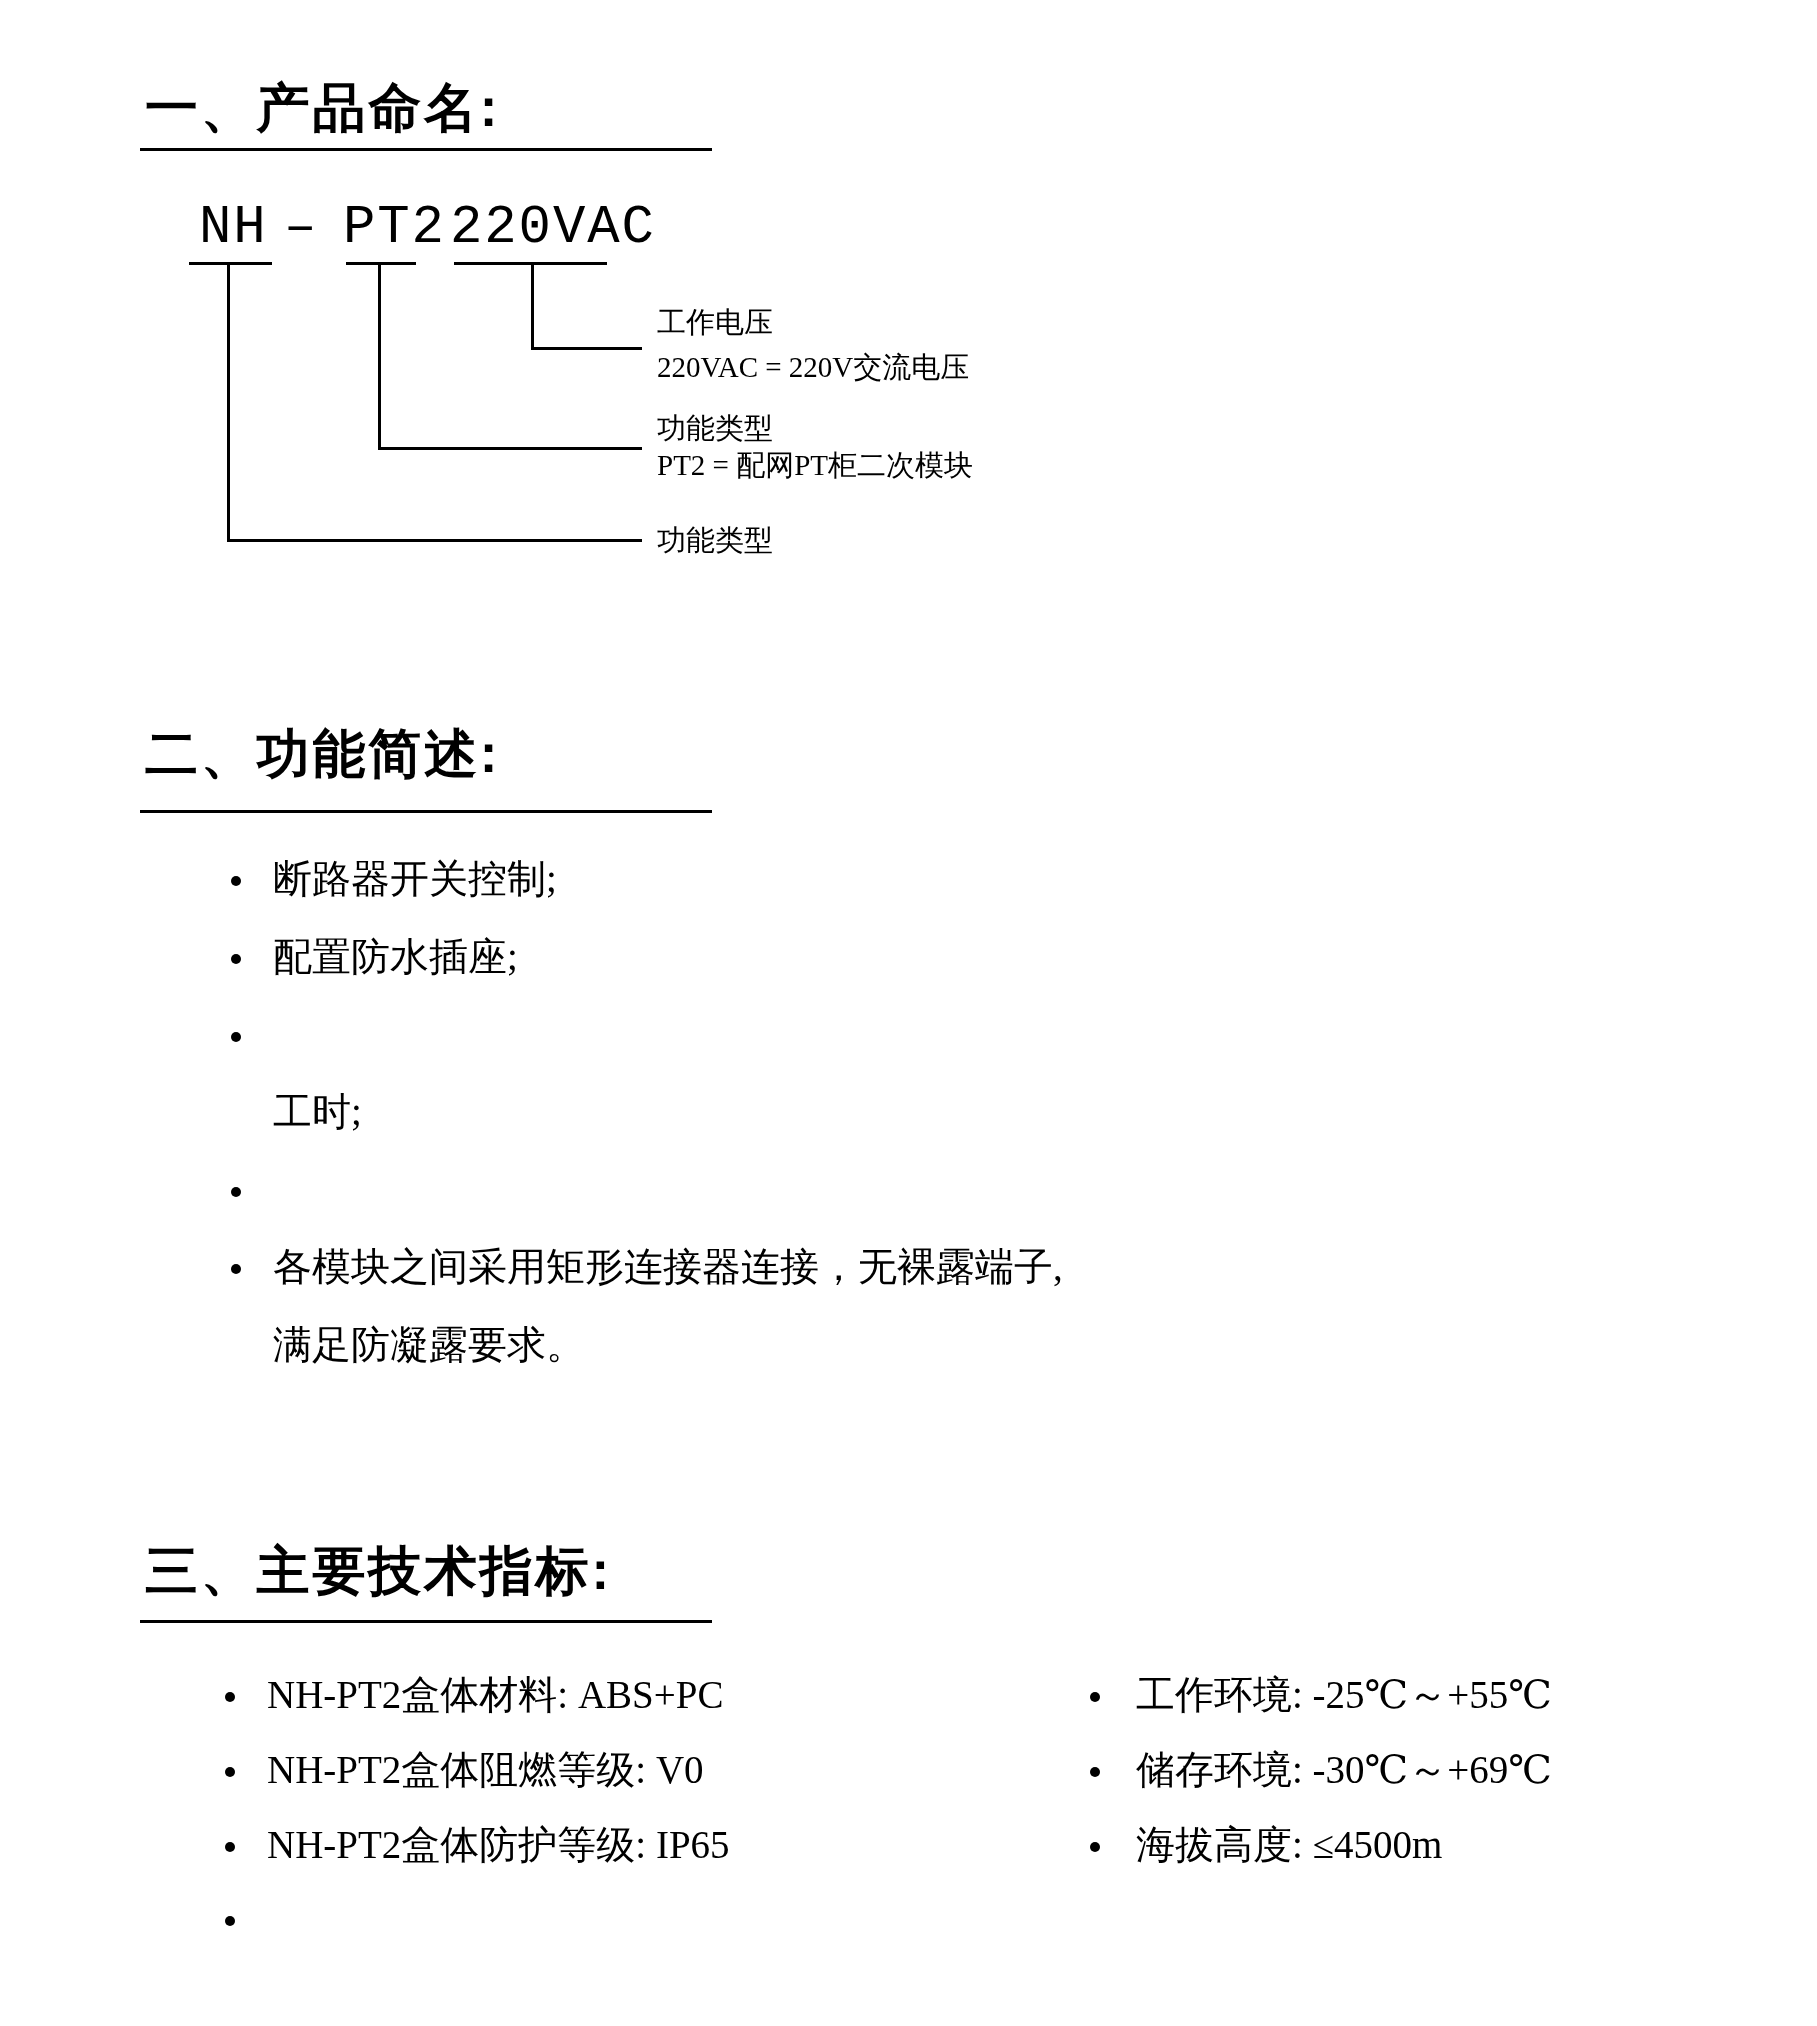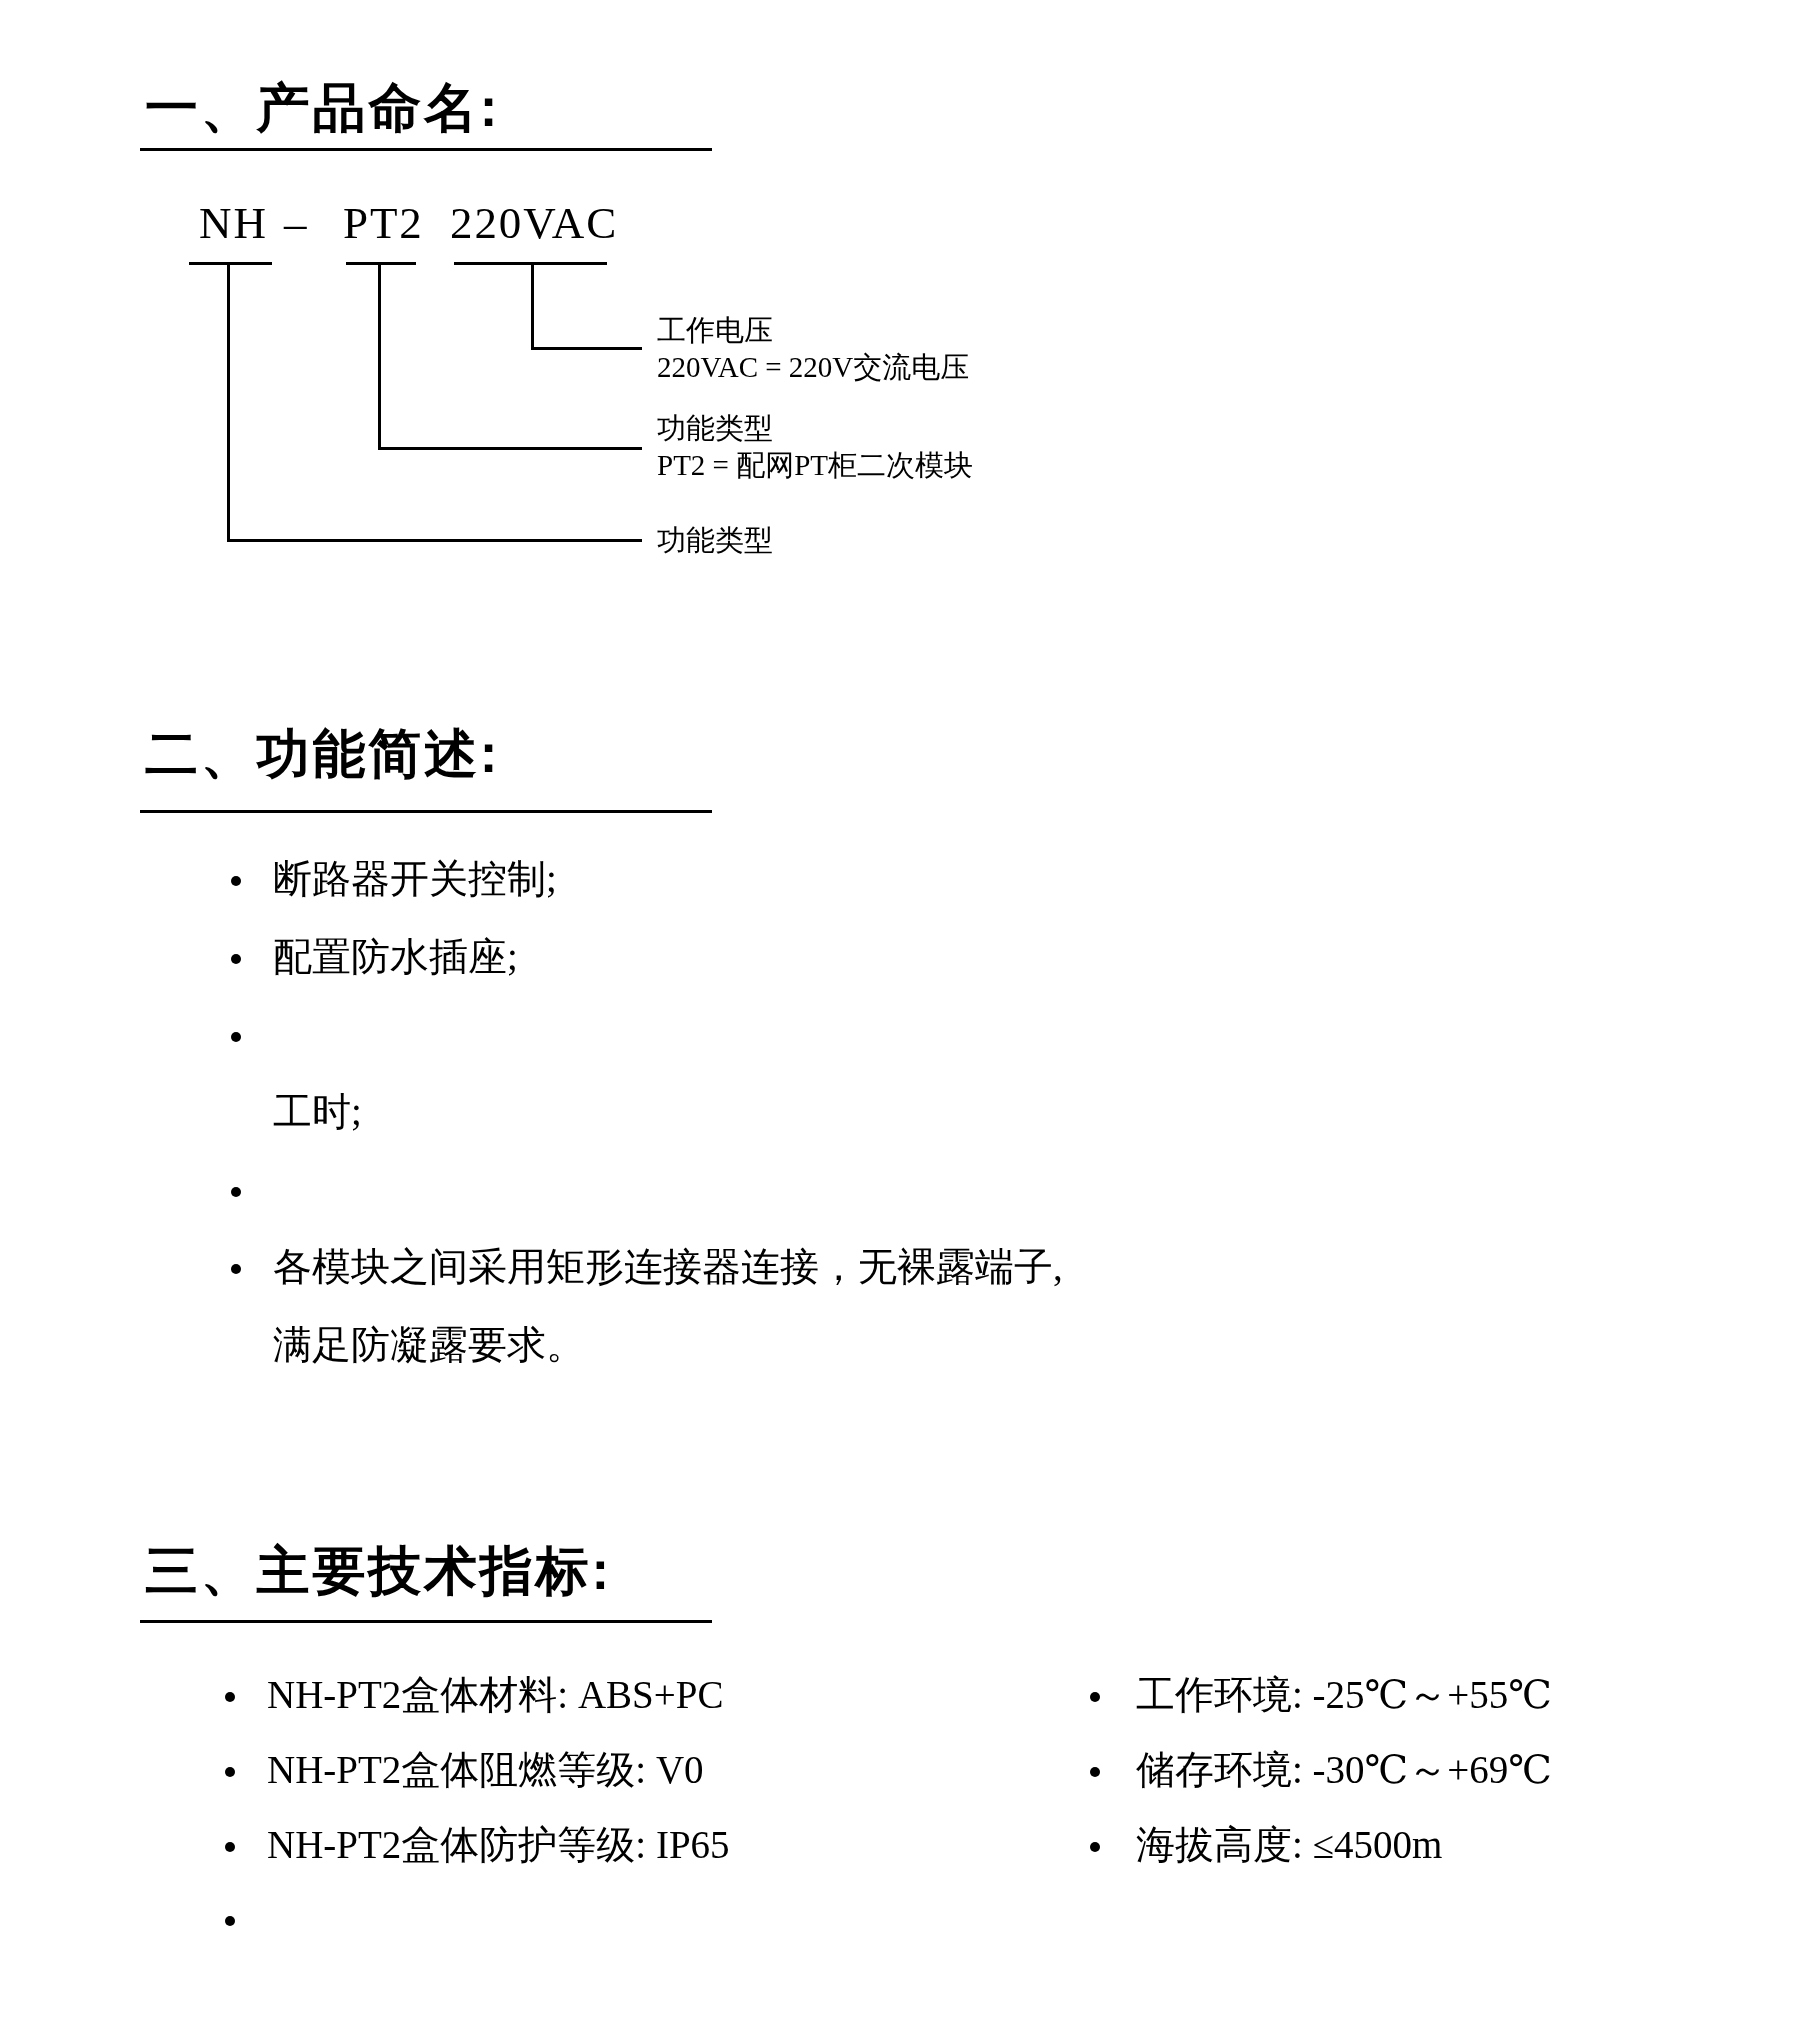--- a/index.html
+++ b/index.html
@@ -7,22 +7,22 @@
     position:relative; width:1602px; height:2026px;
     background:#ffffff; color:#000000; overflow:hidden;
     font-family:"Liberation Serif","DejaVu Serif",serif;
   }
   .sec-title {
     position:absolute; font-family:"Liberation Sans","DejaVu Sans",sans-serif;
     font-weight:700; font-size:53px; line-height:1.15; letter-spacing:2.8px; white-space:nowrap;
   }
   .rule   { position:absolute; height:2.8px; background:#000; }
   .code   {
-    position:absolute; font-family:Liberation Serif, serif;
-    font-size:45px; line-height:1; letter-spacing:1.9px; white-space:nowrap;
+    position:absolute; font-family:Liberation Mono, monospace;
+    font-size:54px; line-height:1; letter-spacing:1.9px; white-space:nowrap;
   }
   .vline  { position:absolute; width:2.8px;  background:#000; }
   .hline  { position:absolute; height:2.8px; background:#000; }
   .lbl    {
     position:absolute; font-family:"Liberation Serif","DejaVu Serif",serif;
     font-size:29px; line-height:1; white-space:nowrap;
   }
   .bline  {
     position:absolute; font-family:"Liberation Serif","DejaVu Serif",serif;
     font-size:39px; line-height:1.15; white-space:nowrap;
@@ -47,21 +47,21 @@
   <div class="hline" style="left:454px;top:262px;width:153px"></div>
 
   <div class="vline" style="left:227px;top:262px;height:280px"></div>
   <div class="vline" style="left:378px;top:262px;height:187px"></div>
   <div class="vline" style="left:531px;top:262px;height:88px"></div>
 
   <div class="hline" style="left:531px;top:347px;width:111px"></div>
   <div class="hline" style="left:378px;top:447px;width:264px"></div>
   <div class="hline" style="left:227px;top:539px;width:415px"></div>
 
-  <div class="lbl" style="left:657px;top:316px">工作电压</div>
+  <div class="lbl" style="left:657px;top:308px">工作电压</div>
   <div class="lbl" style="left:657px;top:353px">220VAC = 220V交流电压</div>
 
   <div class="lbl" style="left:657px;top:414px">功能类型</div>
   <div class="lbl" style="left:657px;top:451px">PT2 = 配网PT柜二次模块</div>
 
   <div class="lbl" style="left:657px;top:526px">功能类型</div>
 
   <div class="sec-title" style="left:145px;top:724px">二、功能简述:</div>
   <div class="rule" style="left:140px;top:810px;width:572px"></div>
 

